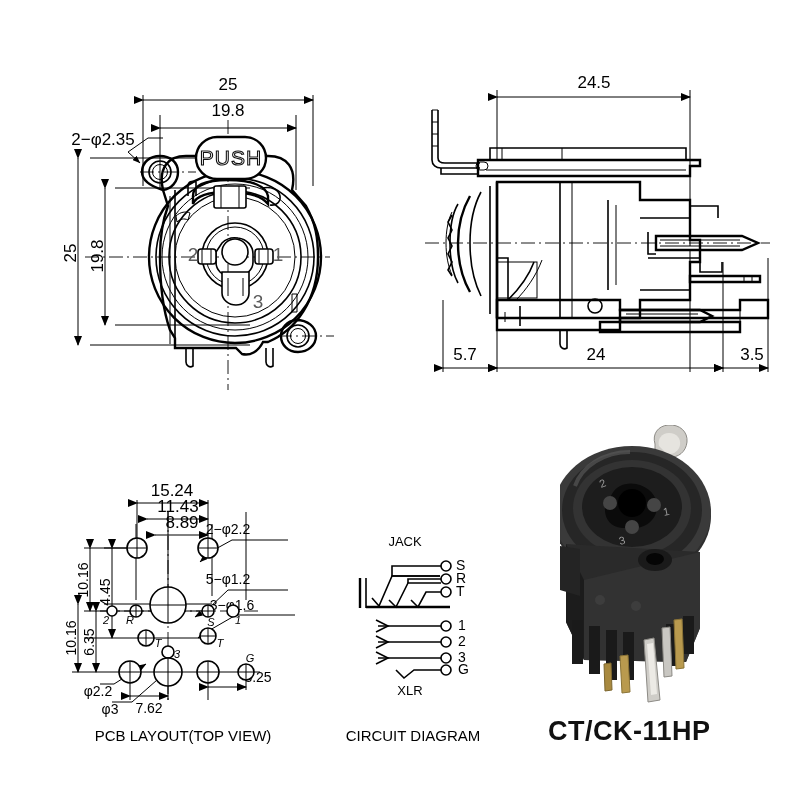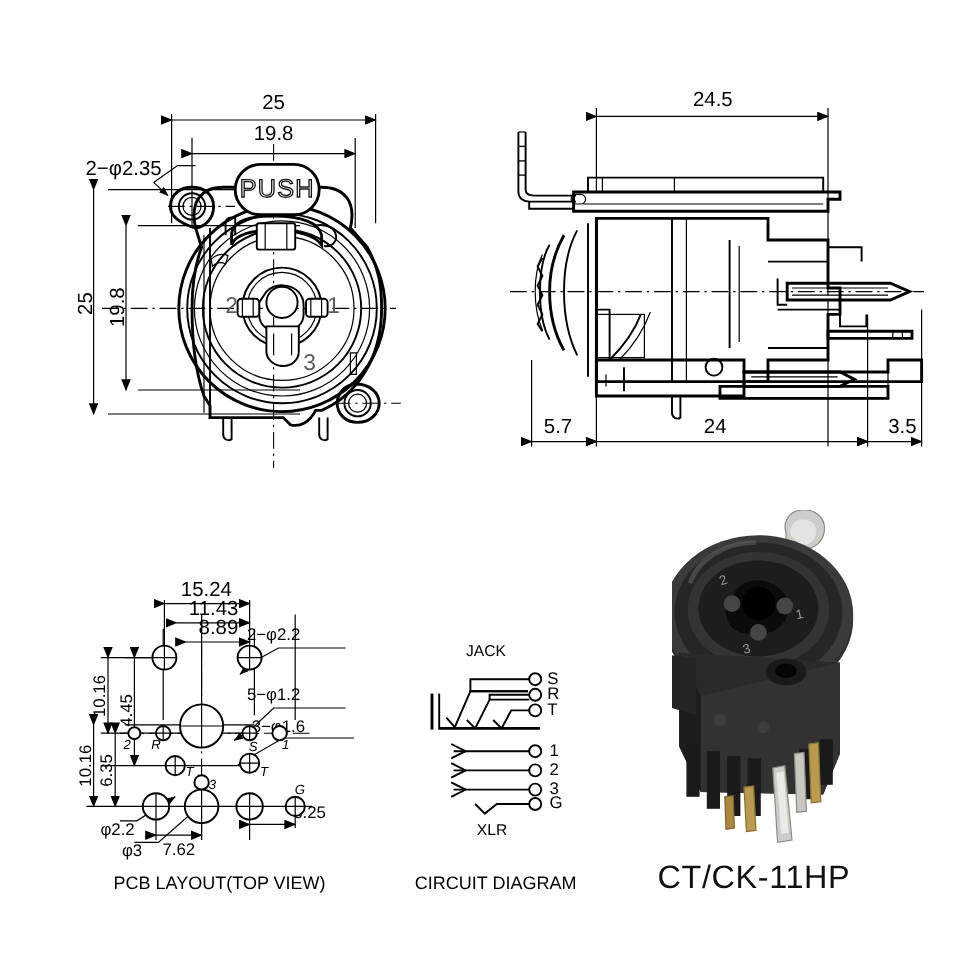--- a/index.html
+++ b/index.html
@@ -20,21 +20,21 @@
   .dimtxt.sm{font-size:14px;}
   .pinlbl{font-family:"Liberation Sans",sans-serif;font-size:11px;fill:#000;
           font-style:italic;text-anchor:middle;dominant-baseline:middle;}
   .cap{font-family:"Liberation Sans",sans-serif;font-size:15px;fill:#000;
        text-anchor:middle;dominant-baseline:middle;}
   .ckt{font-family:"Liberation Sans",sans-serif;font-size:14px;fill:#000;
        dominant-baseline:middle;}
   .ckthd{font-family:"Liberation Sans",sans-serif;font-size:13px;fill:#000;
          text-anchor:middle;dominant-baseline:middle;}
   .partno{position:absolute;left:548px;top:716px;width:250px;
-          font-size:27px;font-weight:normal;letter-spacing:.5px;
+          font-size:27px;font-weight:bold;letter-spacing:.5px;
           font-family:"Liberation Sans",sans-serif;color:#111;}
   .fvnum{font-family:"Liberation Sans",sans-serif;font-size:19px;
          fill:#5b5b5b;text-anchor:middle;dominant-baseline:middle;}
   .pushtxt{font-family:"Liberation Sans",sans-serif;font-size:21px;
            fill:none;stroke:#111;stroke-width:1.1;text-anchor:middle;
            dominant-baseline:middle;letter-spacing:1px;}
 </style>
 </head>
 <body>
 

